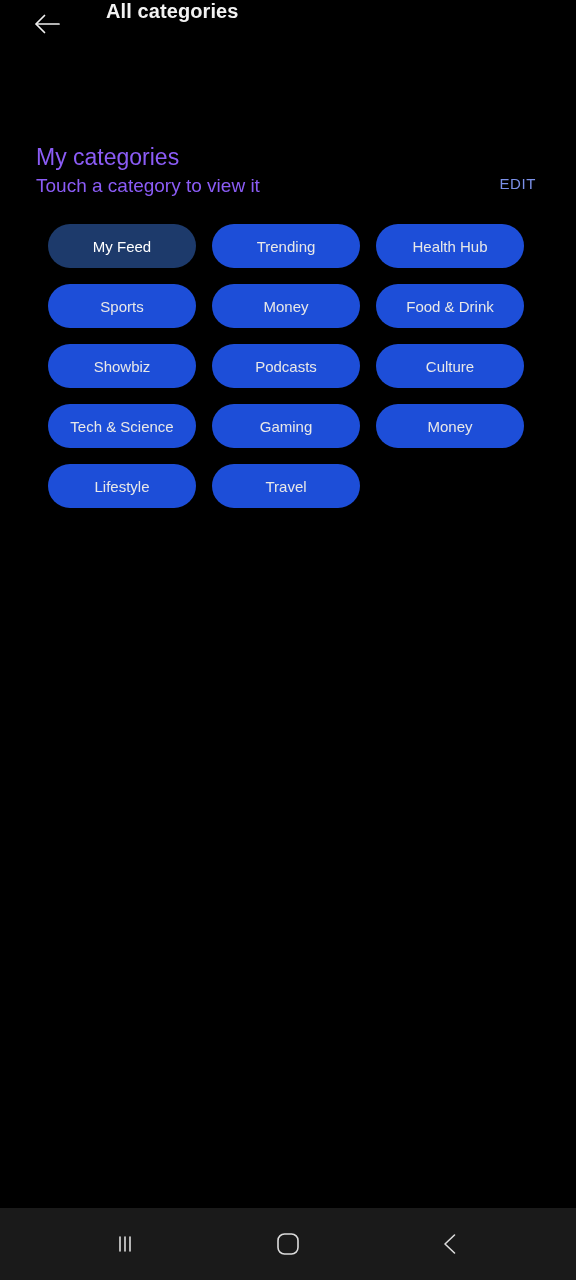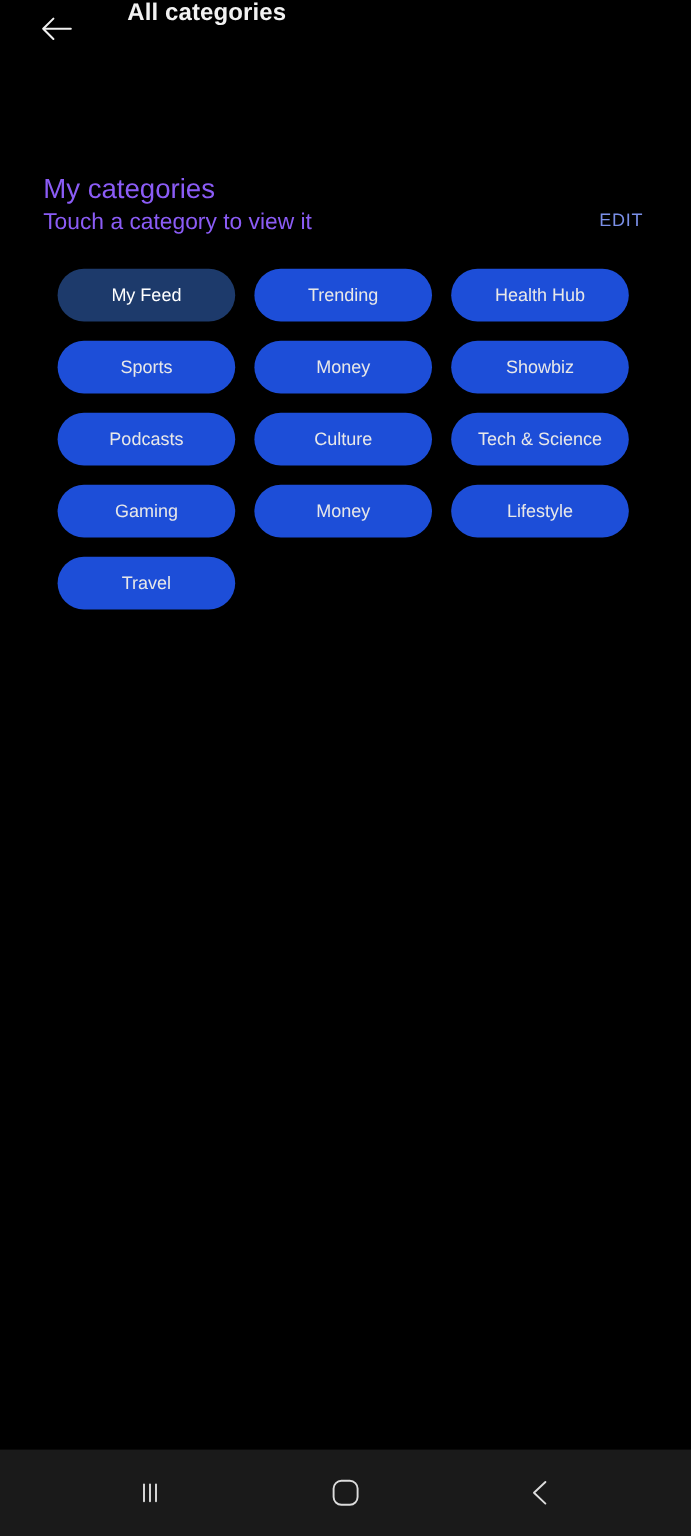--- a/index.html
+++ b/index.html
@@ -146,20 +146,23 @@
       <div class="chip">
         <span>Health Hub</span>
       </div>
       <div class="chip">
         <span>Sports</span>
       </div>
       <div class="chip">
         <span>Money</span>
       </div>
       <div class="chip">
+        <span>Food &amp; Drink</span>
+      </div>
+      <div class="chip">
         <span>Showbiz</span>
       </div>
       <div class="chip">
         <span>Podcasts</span>
       </div>
       <div class="chip">
         <span>Culture</span>
       </div>
       <div class="chip">
         <span>Tech &amp; Science</span>

